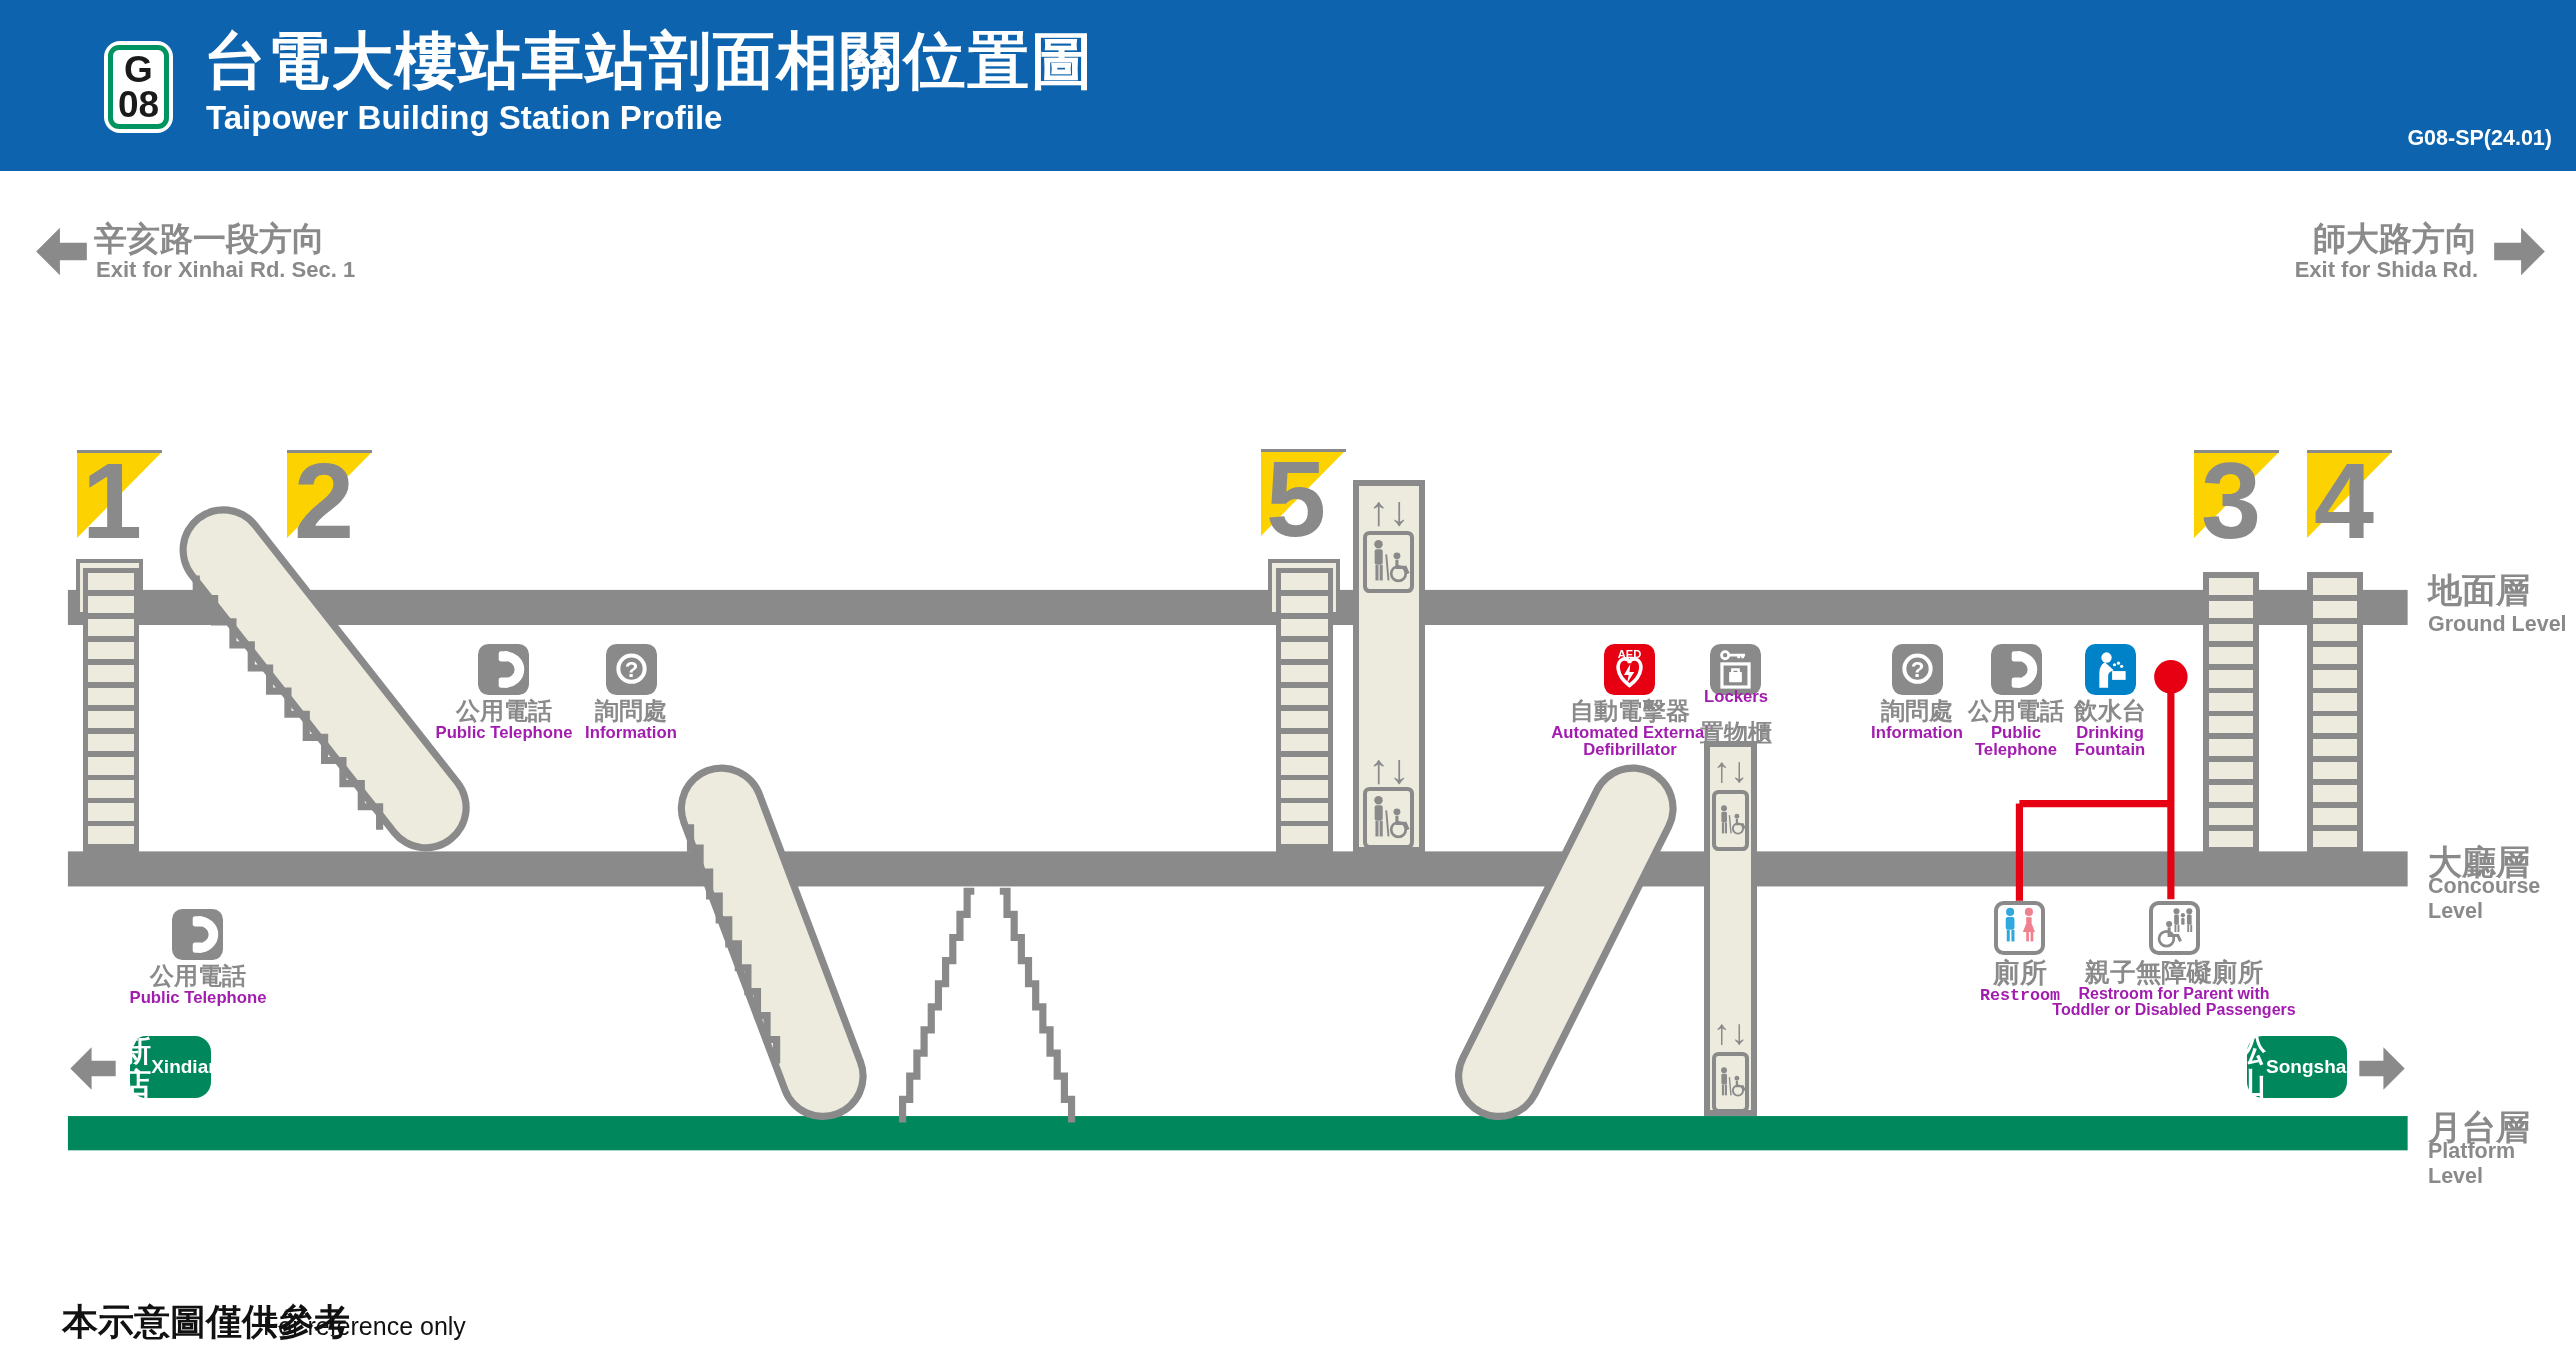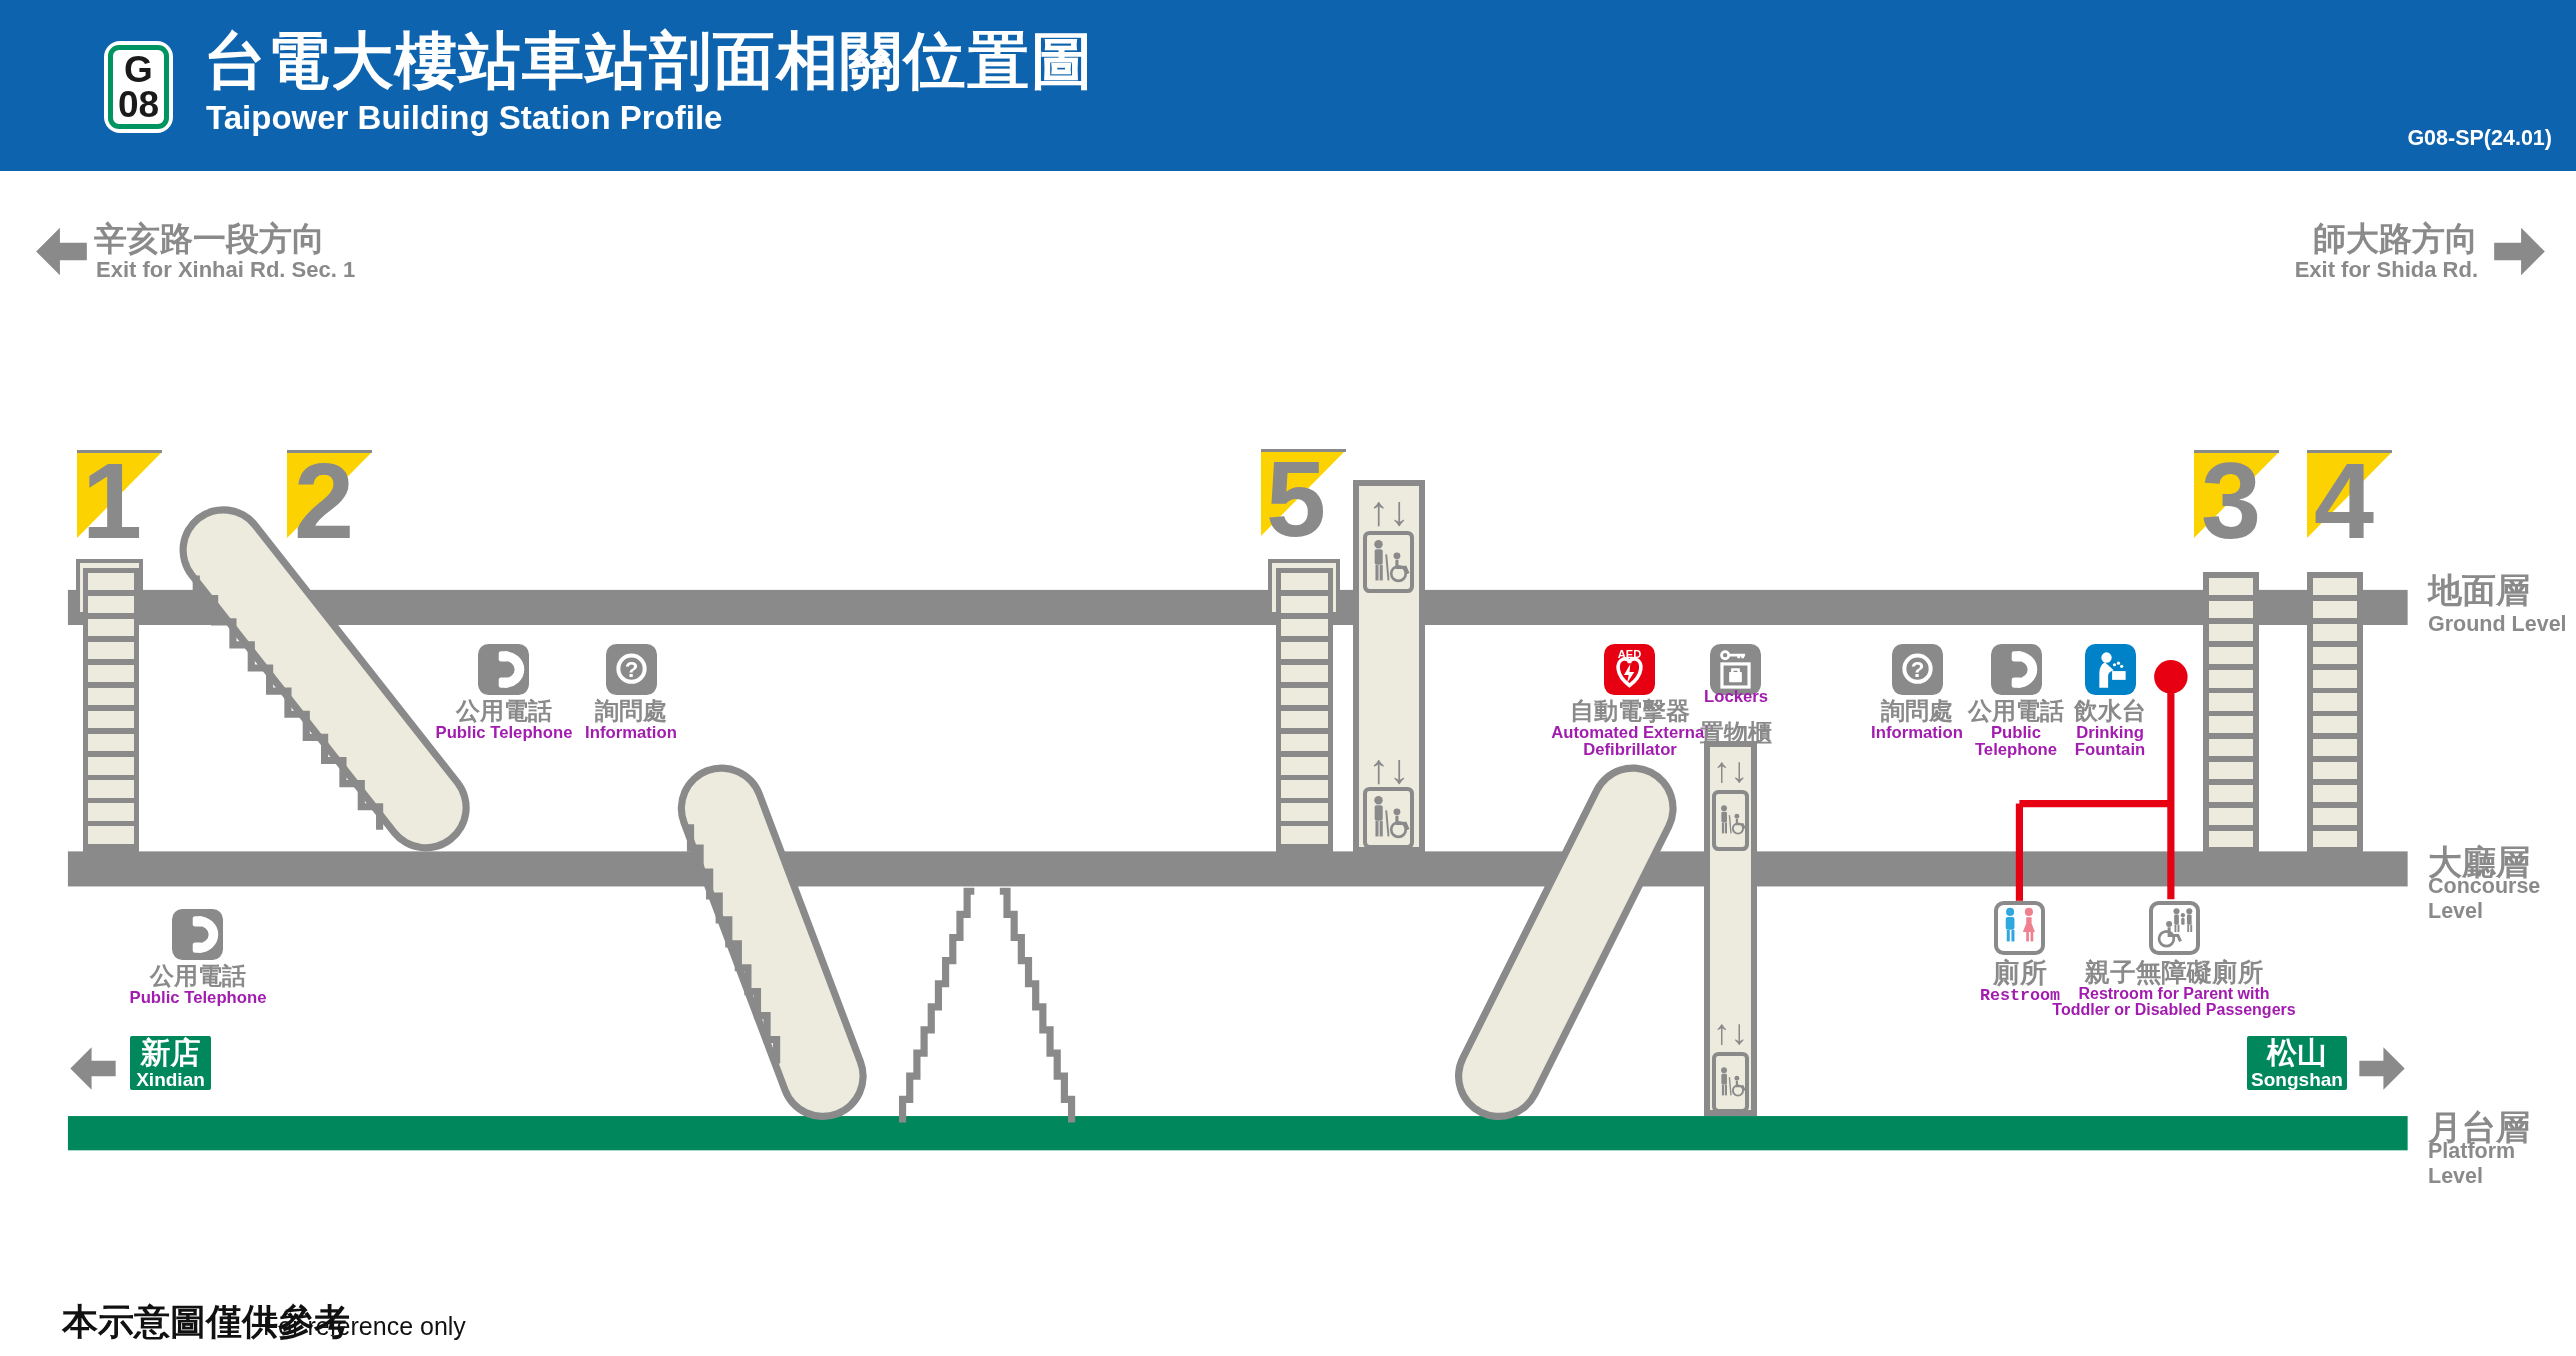--- a/index.html
+++ b/index.html
@@ -34,21 +34,21 @@
   .entrance{background:#ecebdd;border:4.8px solid #8a8a8a;box-sizing:border-box;}
   .lift{background:#ecebdd;border:6.4px solid #8a8a8a;box-sizing:border-box;}
   .lift-arrows{position:absolute;left:0;width:100%;text-align:center;color:#8a8a8a;font-weight:bold;}
   .lift-sign{position:absolute;border:4px solid #8a8a8a;border-radius:6.4px;box-sizing:border-box;}
   
   .icon64{width:51px;height:51px;border-radius:10.4px;background:#8a8a8a;}
   .lab-zh{font-size:24px;font-weight:bold;color:#8a8a8a;}
   .lab-en{font-size:16.7px;line-height:17.5px;font-weight:bold;color:#a21caf;text-align:center;}
   .wc-icon{width:51px;height:54px;background:#fff;border:4px solid #8a8a8a;border-radius:9.6px;box-sizing:border-box;}
   
-  .term-badge{height:54px;background:#00885c;border-radius:2px;display:flex;flex-direction:column;
+  .term-badge{height:62px;background:#00885c;border-radius:16px;display:flex;flex-direction:row;
               align-items:center;justify-content:center;color:#fff;font-weight:bold;}
   .term-zh{font-size:30px;line-height:33px;}
   .term-en{font-size:19px;line-height:21.5px;}
   .ftr-zh{font-size:36px;font-weight:bold;color:#111;}
   .ftr-en{font-size:25px;color:#111;}
   svg{display:block;}
 </style>
 </head>
 <body>
 

